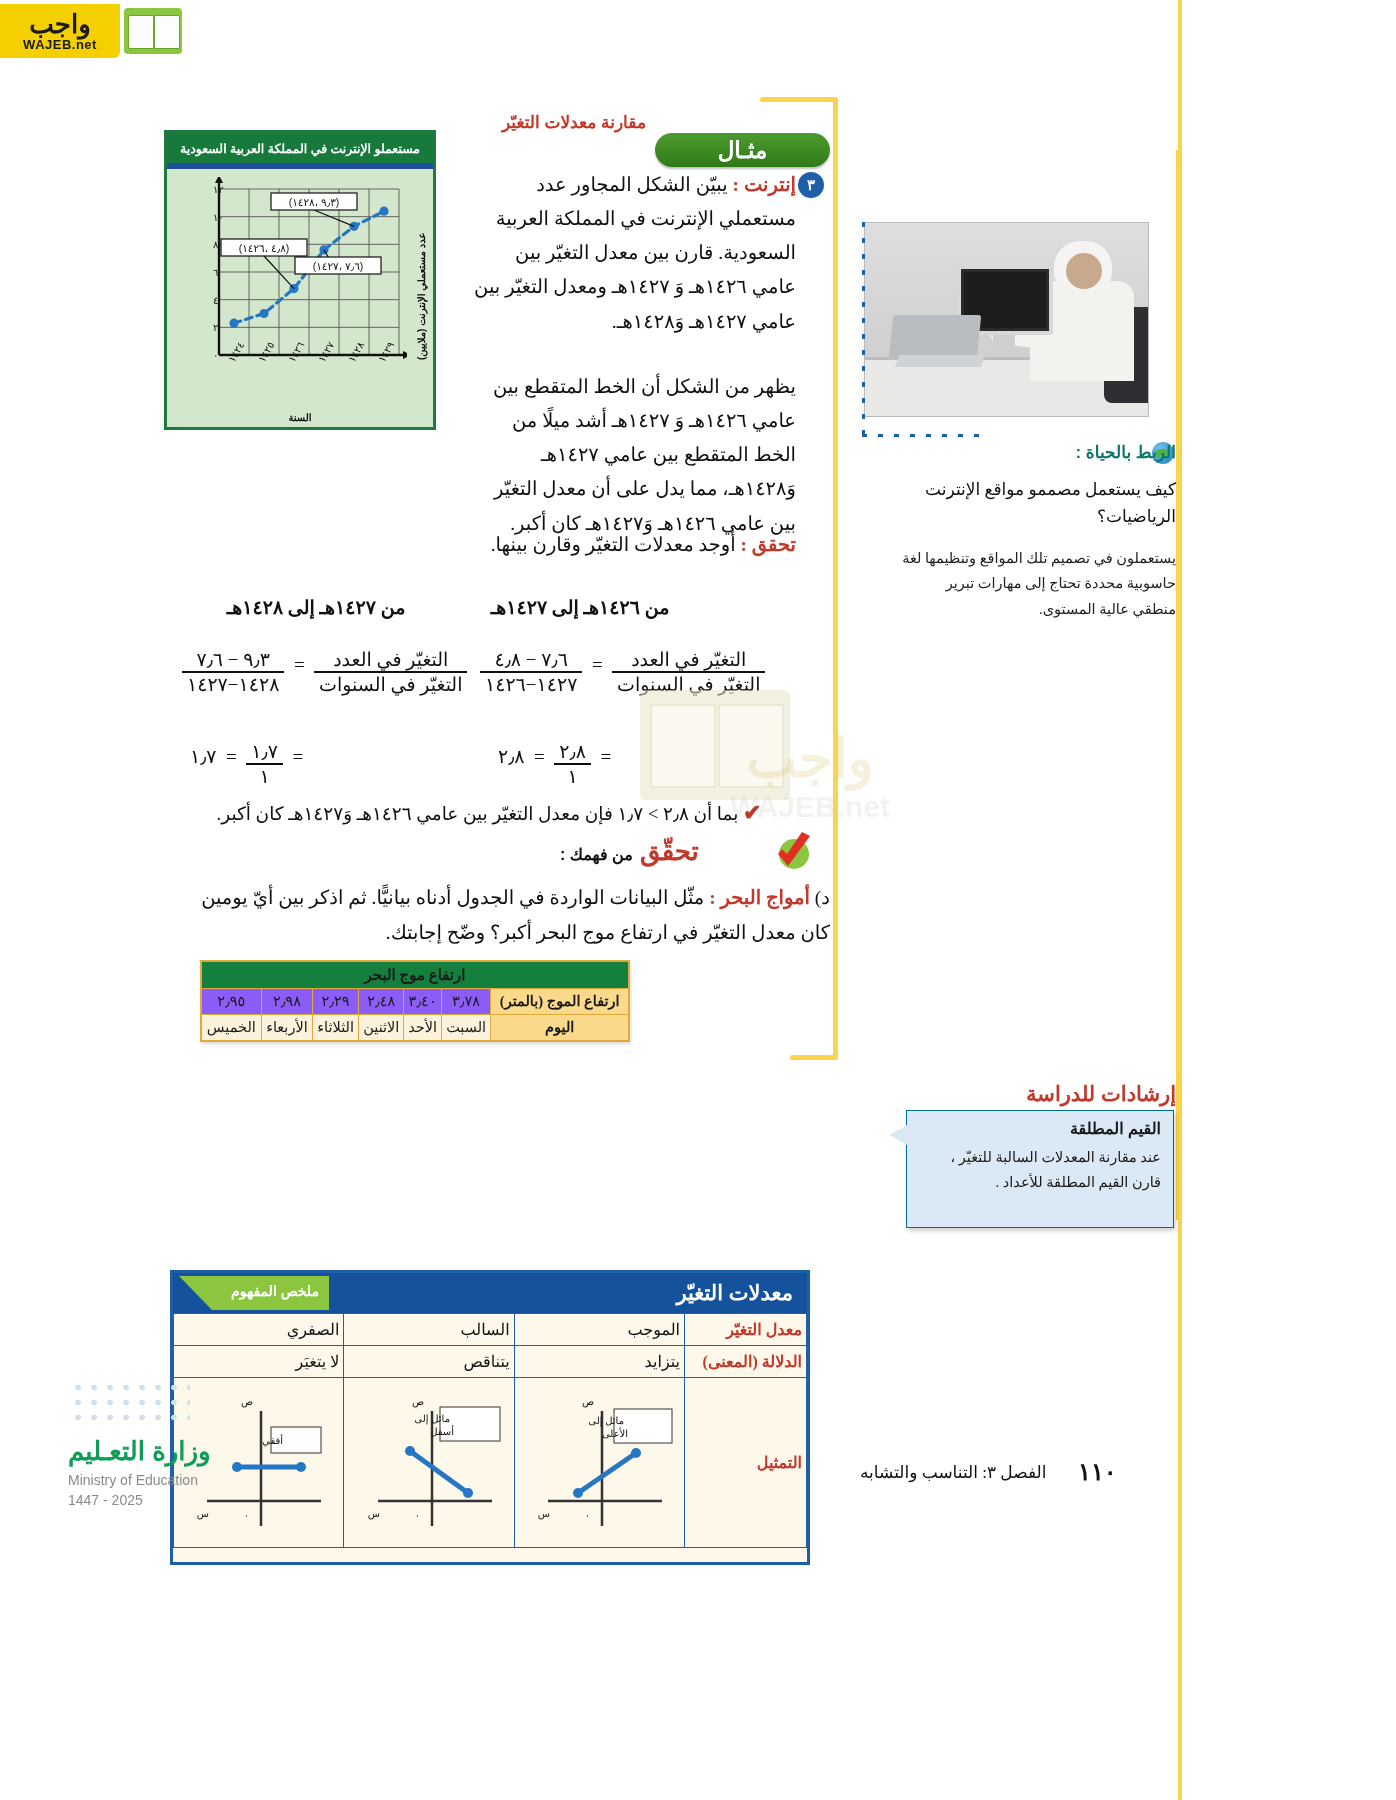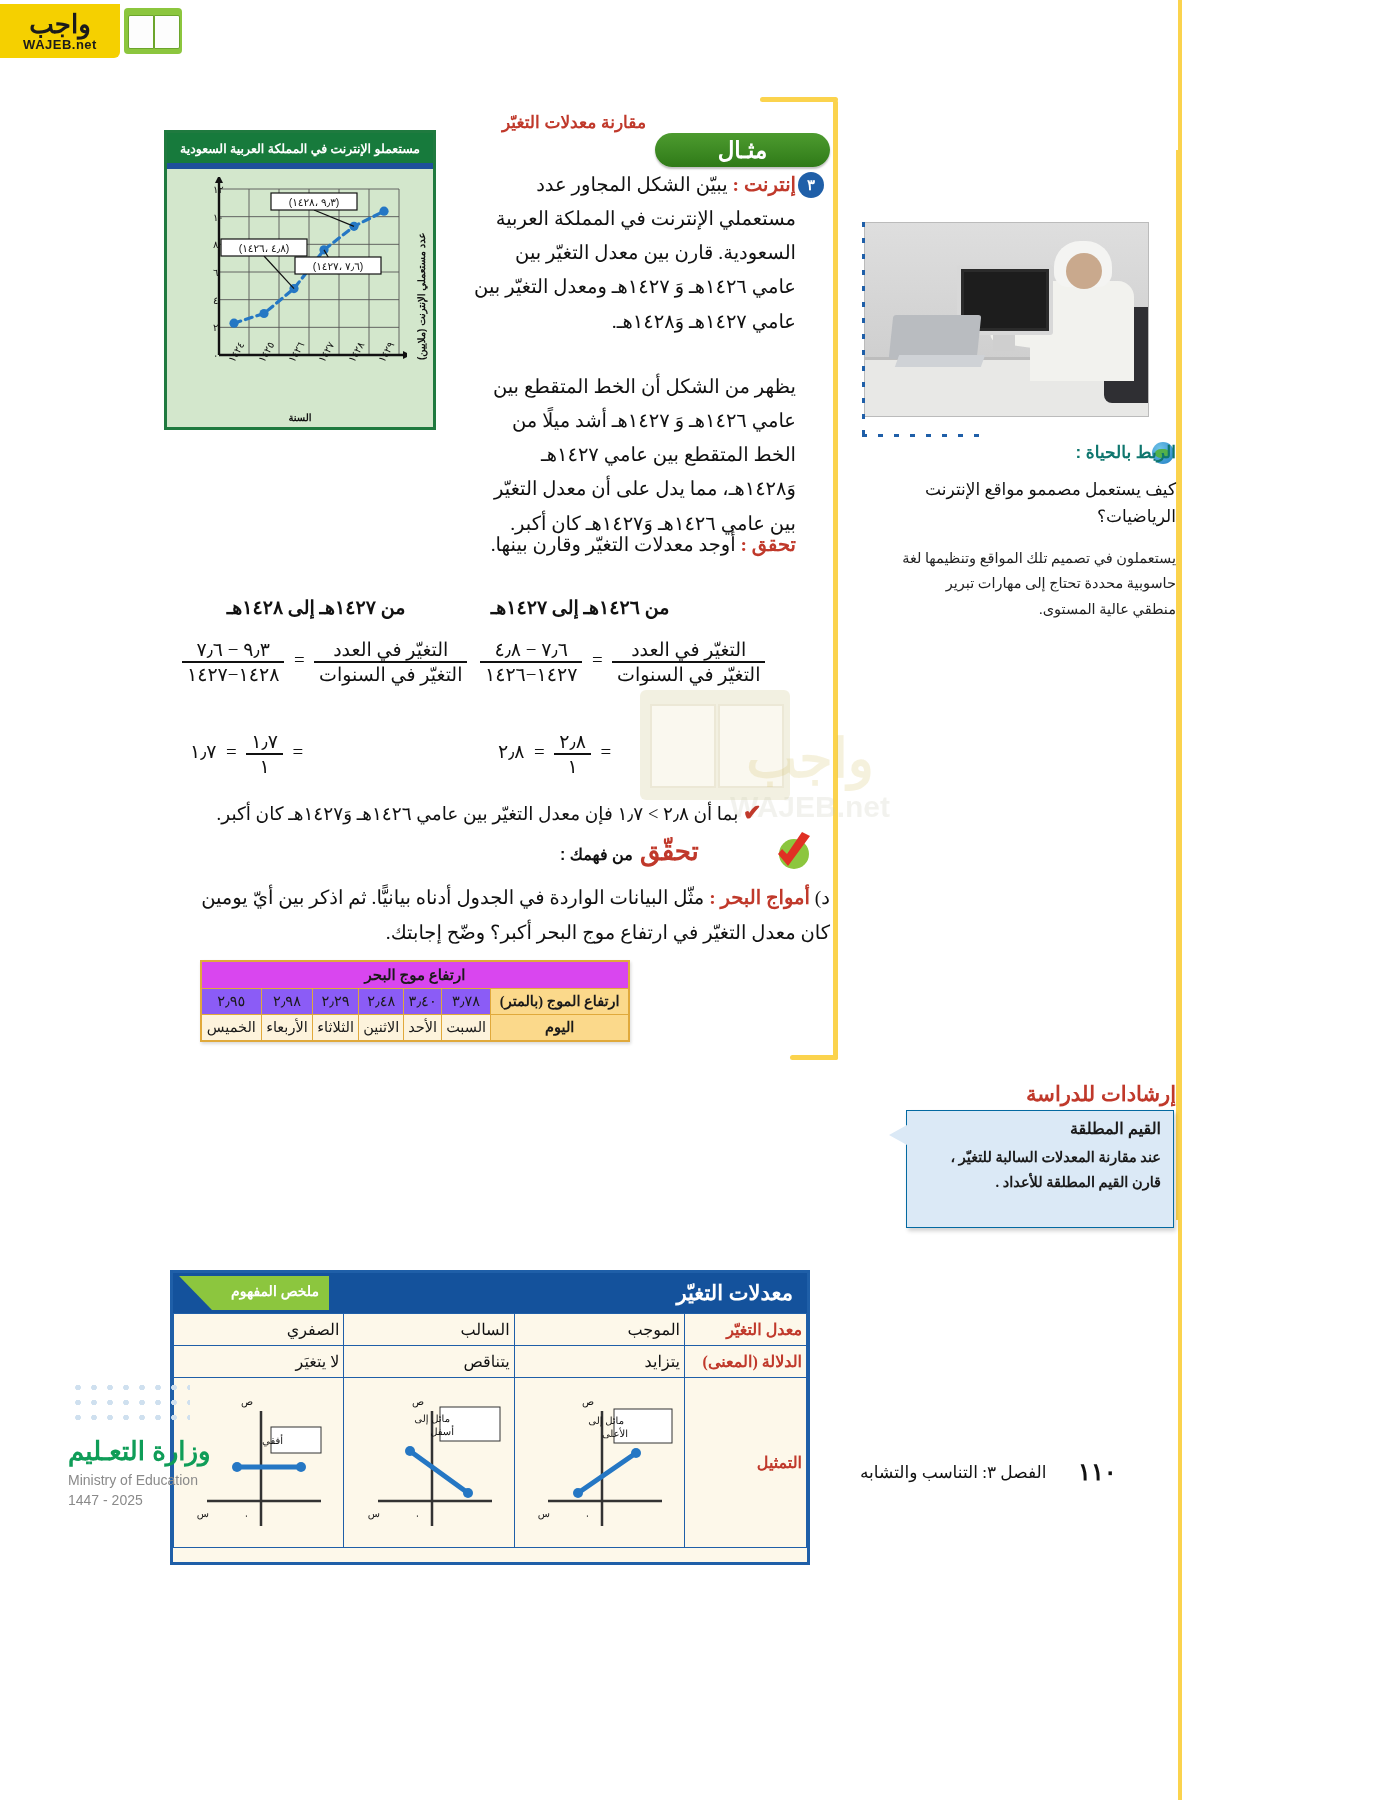--- a/index.html
+++ b/index.html
@@ -139,21 +139,21 @@
 
   
   .calc-head{
     position:absolute; font-size:19px; font-weight:bold; color:#111;
     direction:rtl; text-align:center; font-family:"Liberation Serif",serif;
   }
   #calc-head-right{ top:596px; left:480px; width:200px; }
   #calc-head-left { top:596px; left:196px; width:240px; }
 
   .frac{ display:inline-block; vertical-align:middle; text-align:center; }
-  .frac .num{ display:block; padding:0 5px; }
+  .frac .num{ display:block; padding:0 5px;margin-top:10px; }
   .frac .den{ display:block; border-top:2px solid #111; padding:0 5px; }
 
   .calc-row{
     position:absolute; direction:rtl; font-size:19px; color:#111;
     font-family:"Liberation Serif",serif; white-space:nowrap;
   }
   #calc-r1{ top:638px; left:480px; }
   #calc-l1{ top:638px; left:182px; }
   #calc-r2{ top:730px; left:498px; }
   #calc-l2{ top:730px; left:190px; }
@@ -211,21 +211,21 @@
     border:2px solid #e0a93b; border-collapse:collapse;
     font-family:"Liberation Serif",serif;
     background:#fdf6e3;
     box-shadow:1px 2px 3px rgba(0,0,0,.15);
   }
   #wave-table th, #wave-table td{
     border:1px solid #e0a93b; text-align:center; font-size:14.5px;
     padding:4px 2px; color:#1a1a1a; white-space:nowrap;
   }
   #wave-table .caption-cell{
-    background:#d946ef; font-weight:bold; font-size:15px; color:#1a1a1a;
+    background:#15803d; font-weight:bold; font-size:15px; color:#1a1a1a;
     border:1px solid #e0a93b;
   }
   #wave-table .hdr{ background:#fbd98b; font-weight:bold; }
   #wave-table .val{ background:#8b5cf6; }
   #wave-table .day{ background:#fdf3dc; }
 
   
   #summary-wrap{
     position:absolute; top:1270px; left:170px; width:640px; height:295px;
     border:3px solid #1f5fa8; background:#fdf8ea;
@@ -336,21 +336,21 @@
     border-width:10px 18px 10px 0; border-style:solid;
     border-color:transparent #dbe9f6 transparent transparent;
   }
   #tip-head{
     position:absolute; top:8px; right:12px; width:240px;
     text-align:right; font-weight:bold; font-size:16px; color:#1a1a1a;
     font-family:"Liberation Sans",sans-serif;
   }
   #tip-text{
     position:absolute; top:34px; right:12px; width:242px;
-    text-align:right; direction:rtl; font-size:14.5px; line-height:1.75; color:#1a1a1a;font-weight:bold;
+    text-align:right; direction:rtl; font-size:14.5px; line-height:1.75; color:#1a1a1a;
   }
 
   
   #moe{
     position:absolute; top:1380px; left:62px; width:230px; height:170px;
   }
   #moe-dots{
     position:absolute; top:0; left:8px; width:120px; height:46px;
     background:
       radial-gradient(circle,#cfe0ef 2.6px,transparent 3px) 0 0/16px 15px;

